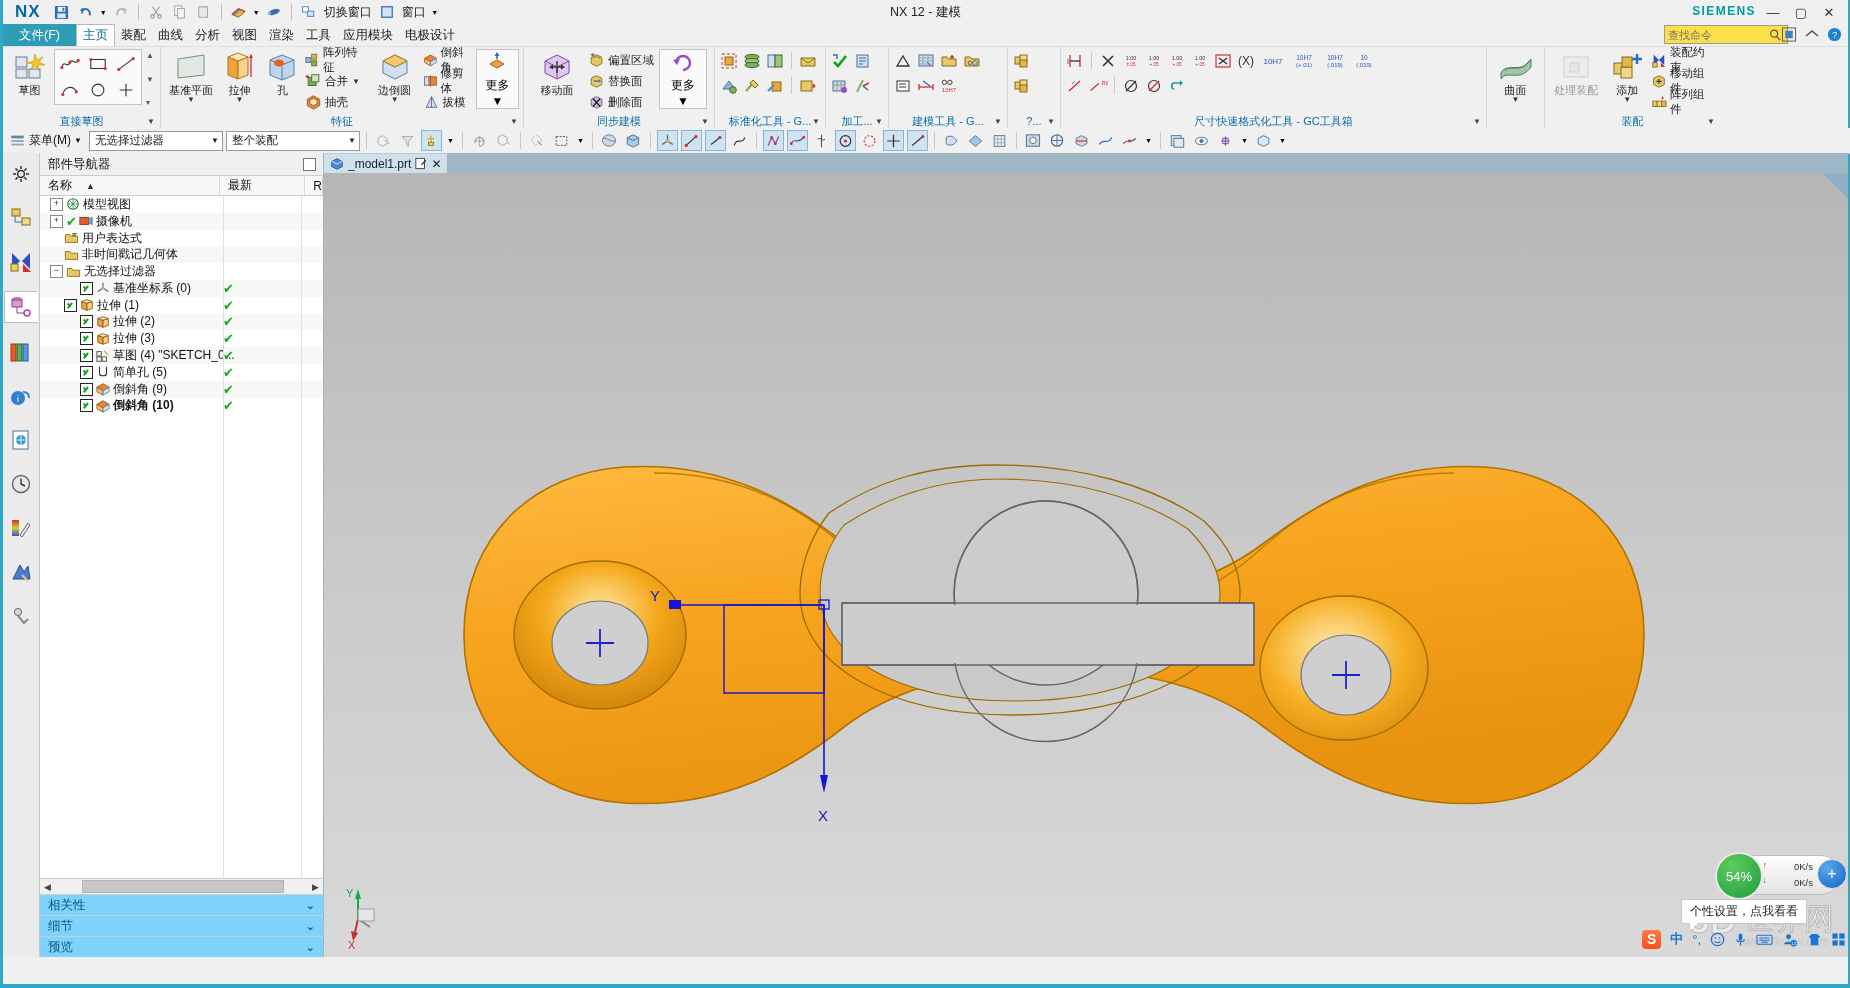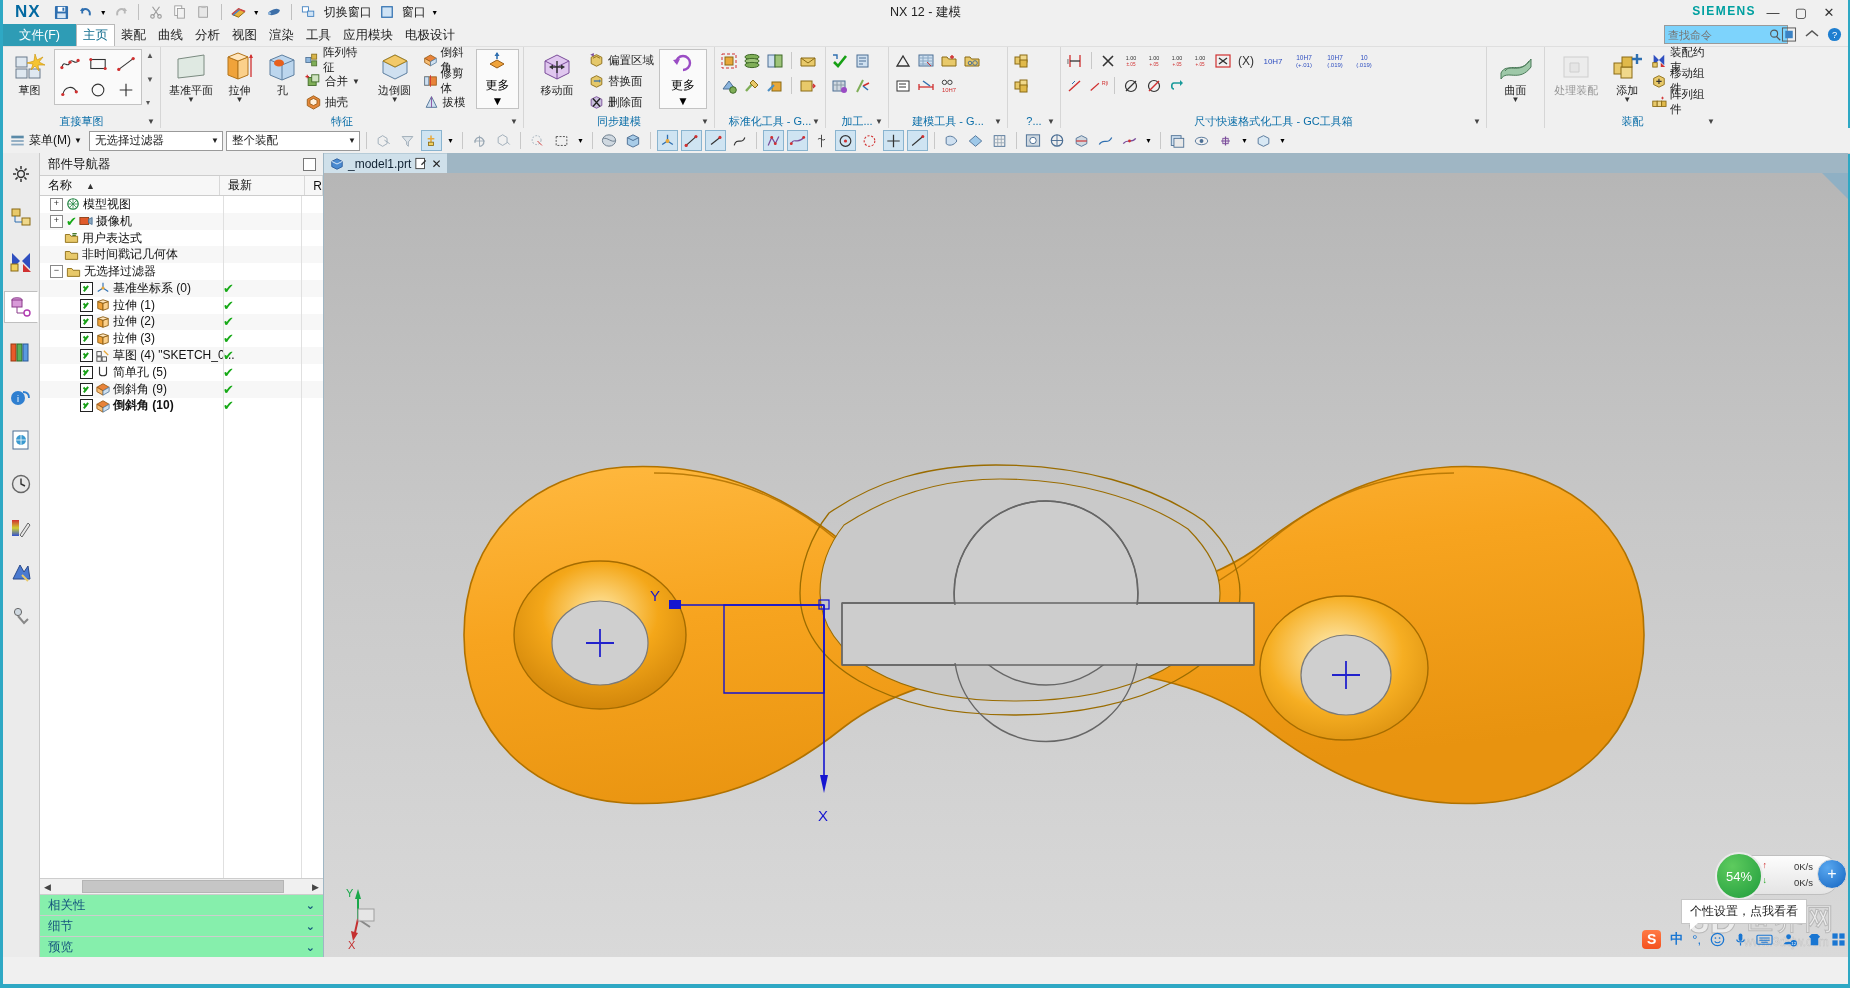--- a/index.html
+++ b/index.html
@@ -27,21 +27,21 @@
   .wbtn{width:18px;height:18px;display:flex;align-items:center;justify-content:center;color:#333;
         font-size:13px;cursor:default;}
 
   
   .tabstrip{position:absolute;left:0;top:24px;width:100%;height:22px;background:#f0f0f0;
             display:flex;align-items:flex-end;}
   .tab{height:21px;line-height:21px;padding:0 6px;font-size:12.5px;color:#222;cursor:default;}
   .tab.file{background:#2e9cb5;color:#fff;font-weight:normal;padding:0 16px;height:22px;line-height:22px;}
   .tab.active{background:#fff;color:#0c6a8c;border-top:1px solid #b9b9b9;
               border-left:1px solid #b9b9b9;border-right:1px solid #b9b9b9;}
-  .searchbox{position:absolute;right:60px;top:25px;width:122px;height:17px;background:#7dd3fc;
+  .searchbox{position:absolute;right:60px;top:25px;width:122px;height:17px;background:#fde047;
              border:1px solid #9a9a9a;display:flex;align-items:center;}
   .searchbox input{border:0;outline:0;width:98px;height:13px;font-size:11px;color:#666;
                    padding-left:3px;background:transparent;font-family:inherit;}
   .tr-icons{position:absolute;right:6px;top:24px;display:flex;align-items:center;gap:7px;height:20px;}
 
   
   .ribbon{position:absolute;left:0;top:46px;width:100%;height:82px;background:#f0f0f0;
           border-top:1px solid #dfdfdf;border-bottom:1px solid #c8c8c8;display:flex;}
   .rgroup{position:relative;height:82px;display:flex;flex-direction:column;
           border-right:1px solid #d6d6d6;}
@@ -111,21 +111,21 @@
   .cbx:before{content:"";position:absolute;left:4px;top:2px;width:1.8px;height:7px;background:#17a015;
               transform:rotate(38deg);}
   .tname{white-space:nowrap;}
   .tname.bold{font-weight:bold;}
   .tcheck{position:absolute;left:183px;color:#16a916;font-size:13px;font-weight:bold;}
   .hscroll{height:15px;background:#f0f0f0;border-top:1px solid #cdcdcd;display:flex;align-items:center;
            justify-content:space-between;padding:0 1px;}
   .hscroll .arw{width:13px;text-align:center;font-size:9px;color:#444;}
   .hthumb{height:11px;background:#c6c6c6;border:1px solid #b5b5b5;width:200px;margin-left:2px;}
   .navpanel{height:20px;border-top:1px solid #cdcdcd;display:flex;align-items:center;
-            justify-content:space-between;padding:0 8px;font-size:12.5px;color:#15557d;background:#86efac;gap:41px;}
+            justify-content:space-between;padding:0 8px;font-size:12.5px;color:#15557d;background:#7dd3fc;gap:41px;}
   .navpanel .ch{color:#15557d;font-size:11px;font-weight:bold;}
 
   
   .doctabs{position:absolute;left:321px;top:153px;right:0;height:20px;background:#9fb6c4;
            display:flex;align-items:flex-end;}
   .doctab{height:19px;background:#cfe0ea;display:flex;align-items:center;gap:4px;padding:0 6px;
           font-size:12px;color:#123;border-top:1px solid #b7ccd8;}
   .doctab .x{font-weight:bold;font-size:12px;color:#222;cursor:default;}
 
   
@@ -1284,21 +1284,21 @@
       <div class="trow" style="padding-left:40px;">
         <span class="cbx"></span>
         <svg width="14" height="14" viewBox="0 0 16 16" style="margin-right:3px;">
             <path d="M8 8 L8 2 M8 8 L2 12 M8 8 L14 12" stroke="#2f6fb0" stroke-width="1.3"></path>
             <circle cx="8" cy="8" r="1.8" fill="#e8a83a"></circle>
           </svg>
         <span class="tname">基准坐标系 (0)</span>
         <span class="tcheck">✔</span>
       </div>
 
-      <div class="trow" style="padding-left:40px;">
+      <div class="trow" style="padding-left:24px;">
         <span class="cbx"></span>
         <svg width="14" height="14" viewBox="0 0 16 16" style="margin-right:3px;">
             <path d="M2 4 L8 6 L8 14 L2 12 Z" fill="#f0a33a" stroke="#8a5a10"></path>
             <path d="M8 6 L14 4 L14 12 L8 14 Z" fill="#fbd08a" stroke="#8a5a10"></path>
             <path d="M2 4 L8 2 L14 4 L8 6 Z" fill="#ffe6bd" stroke="#8a5a10"></path>
           </svg>
         <span class="tname">拉伸 (1)</span>
         <span class="tcheck">✔</span>
       </div>
 

